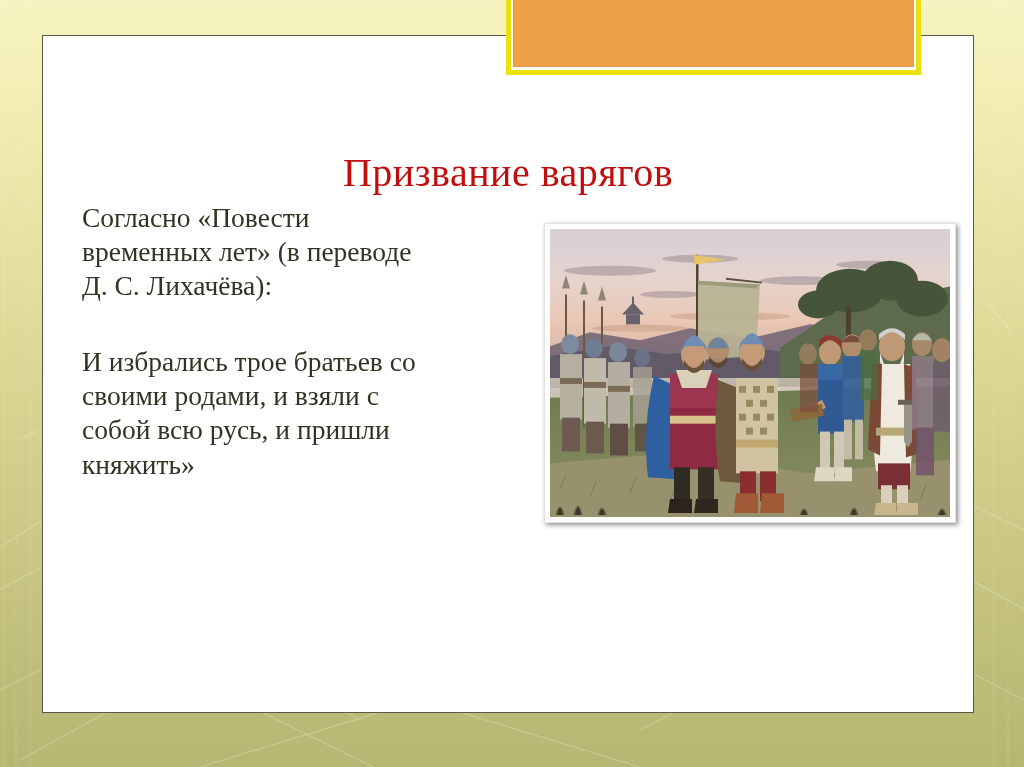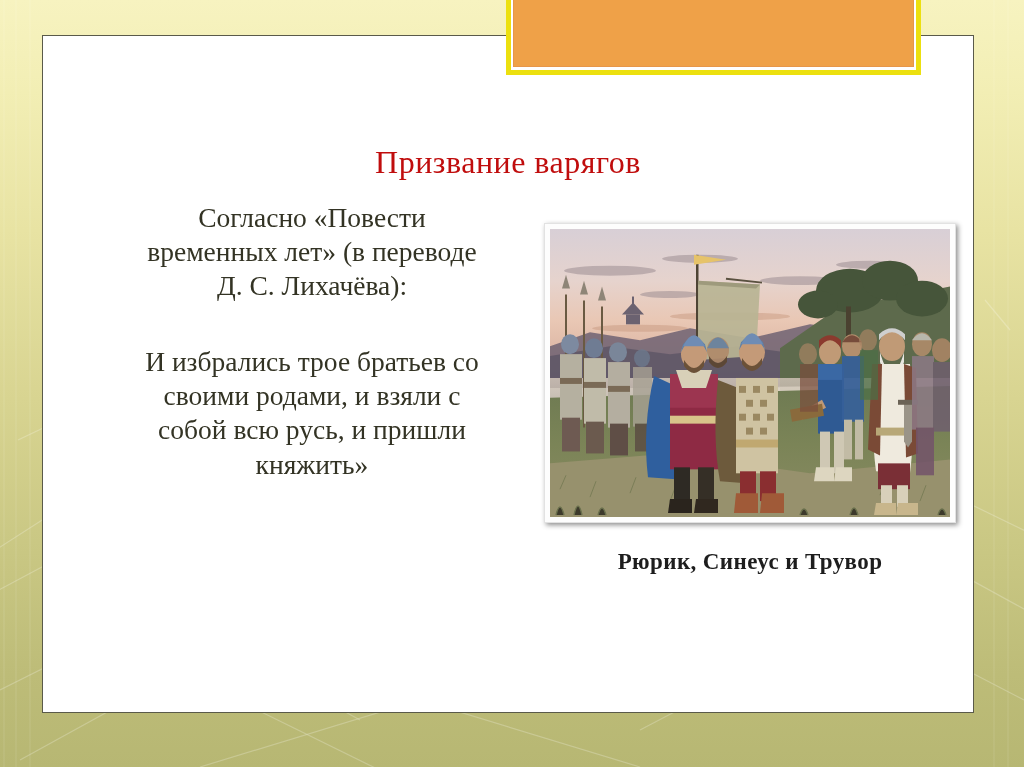--- a/index.html
+++ b/index.html
@@ -66,21 +66,21 @@
     z-index: 4;
   }
 
   
   .slide-title {
     position: absolute;
     left: 42px;
     top: 124px;
     width: 932px;
     text-align: center;
-    font-size: 32px;
+    font-size: 40px;
     line-height: 1.1;
     color: #c00d0d;
     font-family: "Liberation Serif", "DejaVu Serif", serif;
     font-weight: normal;
     letter-spacing: .5px;
     z-index: 6;
   }
 
   
   .body-col {
@@ -90,21 +90,20 @@
     width: 460px;
     z-index: 6;
   }
   .para {
     color: #333324;
     font-size: 27.5px;
     line-height: 1.24;
     font-family: "Liberation Serif", "DejaVu Serif", serif;
     margin: 0 0 30px 0;
     white-space: pre-line;
-    text-align: center;
   }
   .para:last-child { margin-bottom: 0; margin-top: 22px; }
   .para.p1 { margin-bottom: 42px; }
   .para.p2 { margin-bottom: 38px; }
 
   
   .figure {
     position: absolute;
     left: 544px;
     top: 223px;
@@ -406,16 +405,15 @@
         <g stroke="#4e5c38" stroke-width="1.4" opacity=".6">
           <path d="M6 288 Q10 272 14 288"></path>
             <path d="M24 288 Q28 270 32 288"></path>
           <path d="M48 288 Q52 274 56 288"></path>
             <path d="M250 288 Q254 276 258 288"></path>
           <path d="M300 288 Q304 274 308 288"></path>
             <path d="M388 288 Q392 276 396 288"></path>
         </g>
       </svg>
     </div>
-    <div class="caption">Рюрик, Синеус и Трувор</div>
   </div>
 
 </div>
 
 </body></html>

